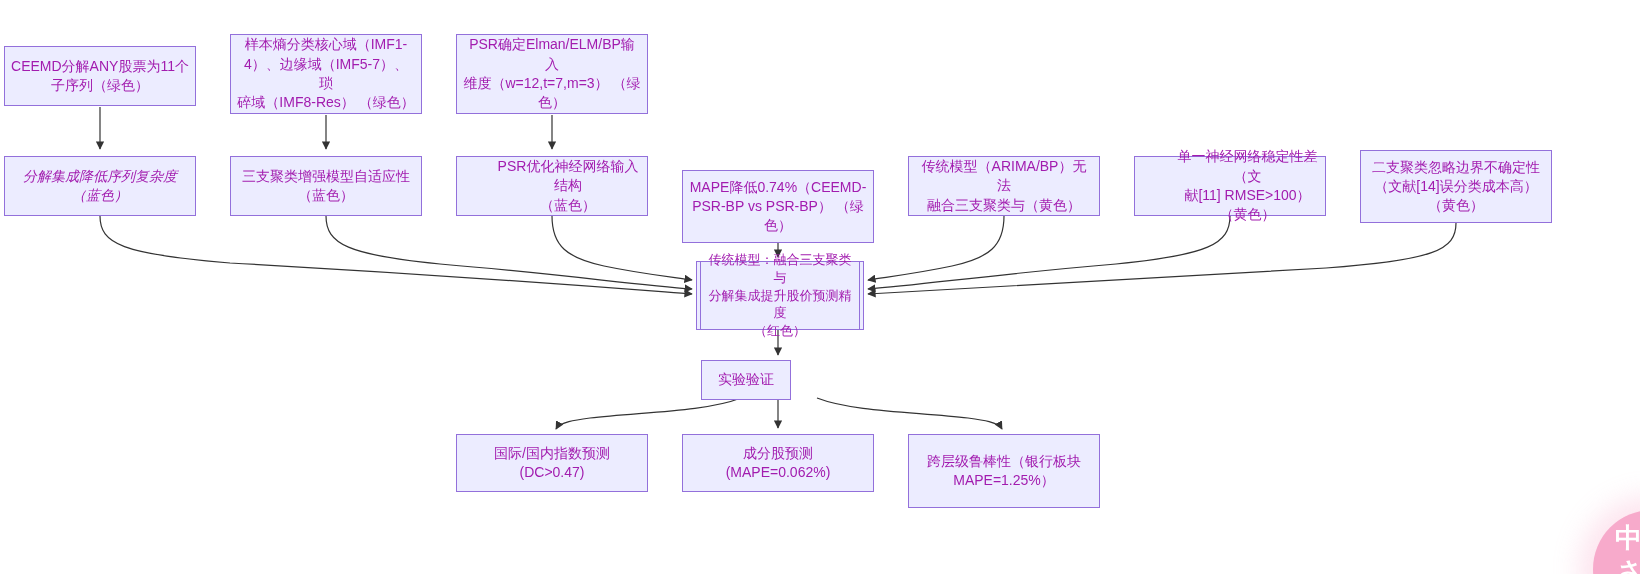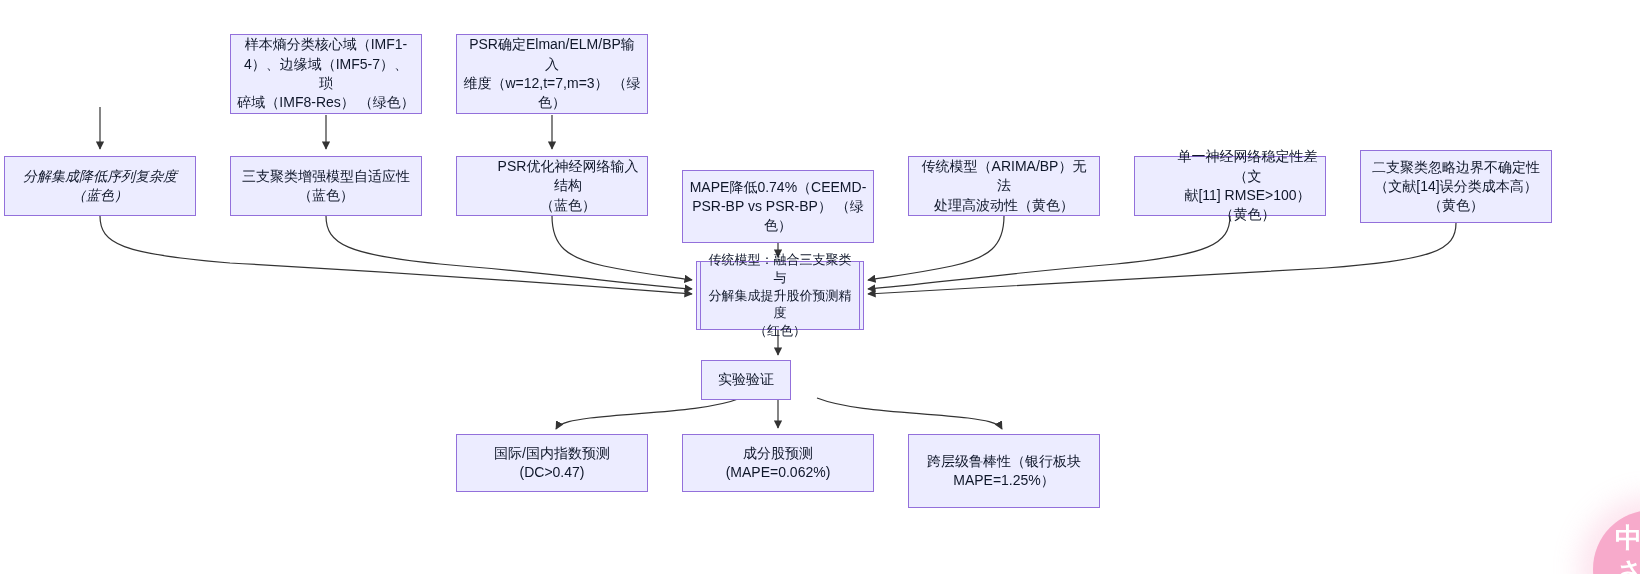--- a/index.html
+++ b/index.html
@@ -2,21 +2,21 @@
 <html><head>
 <meta charset="utf-8">
 <style>
   html,body{margin:0;padding:0;background:#ffffff;}
   body{font-family:"Liberation Sans","DejaVu Sans",sans-serif;}
   #canvas{
     position:relative;width:1640px;height:574px;background:#ffffff;overflow:hidden;
   }
   #edges{position:absolute;left:0;top:0;width:1640px;height:574px;pointer-events:none;}
   .node{
-    position:absolute;background:#ECECFF;border:1px solid #9370DB;color:#0f172a;
+    position:absolute;background:#ECECFF;border:1px solid #9370DB;color:#a21caf;
     display:flex;align-items:center;justify-content:center;text-align:center;
     font-size:14px;line-height:1.38;box-sizing:border-box;padding:3px 6px;
   }
   .node .lbl{white-space:pre-line;}
   
   .n-a1{left:4px;top:46px;width:192px;height:60px;}
   .n-a2{left:230px;top:34px;width:192px;height:80px;}
   .n-a3{left:456px;top:34px;width:192px;height:80px;}
   
   .n-b1{left:4px;top:156px;width:192px;height:60px;font-style:italic;}
@@ -69,20 +69,24 @@
       <path marker-end="url(#arrow)" d="M 1004 216 C 1004 246 989 258 952 266 C 914 274 886 277 868 280"></path>
       <path marker-end="url(#arrow)" d="M 1230 216 C 1230 244 1208 255 1116 264 C 996 274 922 285 868 289"></path>
       <path marker-end="url(#arrow)" d="M 1456 223 C 1456 250 1434 260 1326 268 C 1076 281 932 289 868 294"></path>
       <path marker-end="url(#arrow)" d="M 778 330 L 778 355"></path>
       <path marker-end="url(#arrow)" d="M 741 398 C 705 412 640 412 590 418 C 575 420 560 422 556 429"></path>
       <path marker-end="url(#arrow)" d="M 778 400 L 778 428"></path>
       <path marker-end="url(#arrow)" d="M 817 398 C 853 412 918 412 968 418 C 983 420 998 422 1002 429"></path>
     </g>
   </svg>
 
+  <div class="node n-a1">
+      <span class="lbl">CEEMD分解ANY股票为11个
+子序列（绿色）</span>
+    </div>
   <div class="node n-a2">
       <span class="lbl">样本熵分类核心域（IMF1-
 4）、边缘域（IMF5-7）、琐
 碎域（IMF8-Res） （绿色）</span>
     </div>
   <div class="node n-a3">
       <span class="lbl">PSR确定Elman/ELM/BP输入
 维度（w=12,t=7,m=3） （绿
 色）</span>
     </div>
@@ -99,21 +103,21 @@
       <span class="lbl">PSR优化神经网络输入结构
 （蓝色）</span>
     </div>
   <div class="node n-b4">
       <span class="lbl">MAPE降低0.74%（CEEMD-
 PSR-BP vs PSR-BP） （绿
 色）</span>
     </div>
   <div class="node n-b5">
       <span class="lbl">传统模型（ARIMA/BP）无法
-处理高波动性（黄色）</span>
+融合三支聚类与（黄色）</span>
     </div>
   <div class="node n-b6">
       <span class="lbl">单一神经网络稳定性差（文
 献[11] RMSE&gt;100）（黄色）</span>
     </div>
   <div class="node n-b7">
       <span class="lbl">二支聚类忽略边界不确定性
 （文献[14]误分类成本高）
 （黄色）</span>
     </div>

